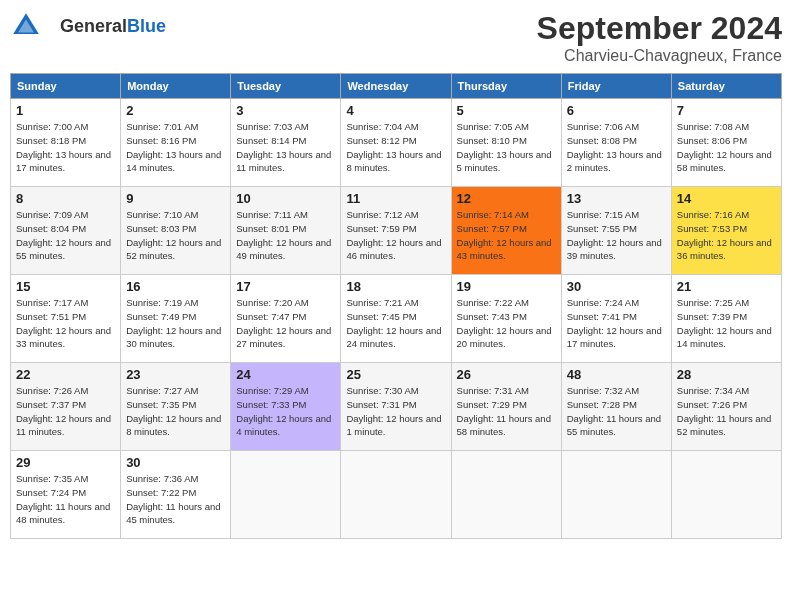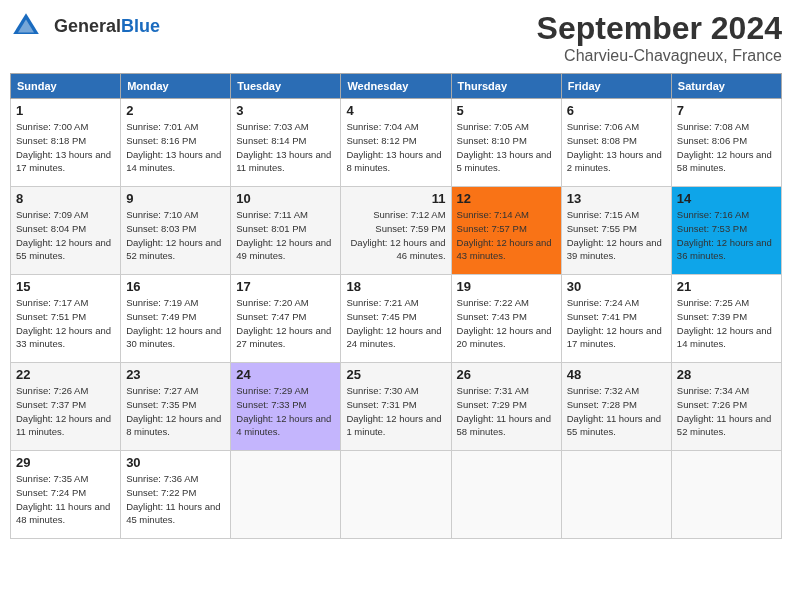--- a/index.html
+++ b/index.html
@@ -12,21 +12,21 @@
     }
     .header {
       display: flex;
       justify-content: space-between;
       align-items: flex-start;
       margin-bottom: 8px;
     }
     .logo {
       display: flex;
       align-items: center;
-      gap: 12px;
+      gap: 18px;
     }
     .logo-icon {
       width: 32px;
       height: 32px;
     }
     .title-block {
       text-align: right;
     }
     .month-title {
       font-size: 32px;
@@ -143,33 +143,33 @@
           <div class="day-info">Sunrise: 7:09 AM<br>Sunset: 8:04 PM<br>Daylight: 12 hours and 55 minutes.</div>
         </td>
         <td style="background: rgb(245, 245, 245);">
           <div class="day-number">9</div>
           <div class="day-info">Sunrise: 7:10 AM<br>Sunset: 8:03 PM<br>Daylight: 12 hours and 52 minutes.</div>
         </td>
         <td style="background: rgb(245, 245, 245);">
           <div class="day-number">10</div>
           <div class="day-info">Sunrise: 7:11 AM<br>Sunset: 8:01 PM<br>Daylight: 12 hours and 49 minutes.</div>
         </td>
-        <td style="background: rgb(245, 245, 245); text-align: right;">
+        <td style="background: rgb(245, 245, 245);">
           <div class="day-number">11</div>
           <div class="day-info">Sunrise: 7:12 AM<br>Sunset: 7:59 PM<br>Daylight: 12 hours and 46 minutes.</div>
         </td>
         <td style="background: #f97316;">
           <div class="day-number">12</div>
           <div class="day-info">Sunrise: 7:14 AM<br>Sunset: 7:57 PM<br>Daylight: 12 hours and 43 minutes.</div>
         </td>
         <td style="background: rgb(245, 245, 245);">
           <div class="day-number">13</div>
           <div class="day-info">Sunrise: 7:15 AM<br>Sunset: 7:55 PM<br>Daylight: 12 hours and 39 minutes.</div>
         </td>
-        <td style="background: #0ea5e9;">
+        <td style="background: #fde047;">
           <div class="day-number">14</div>
           <div class="day-info">Sunrise: 7:16 AM<br>Sunset: 7:53 PM<br>Daylight: 12 hours and 36 minutes.</div>
         </td>
       </tr>
       <tr style="background: rgb(255, 255, 255);">
         <td>
           <div class="day-number">15</div>
           <div class="day-info">Sunrise: 7:17 AM<br>Sunset: 7:51 PM<br>Daylight: 12 hours and 33 minutes.</div>
         </td>
         <td>

